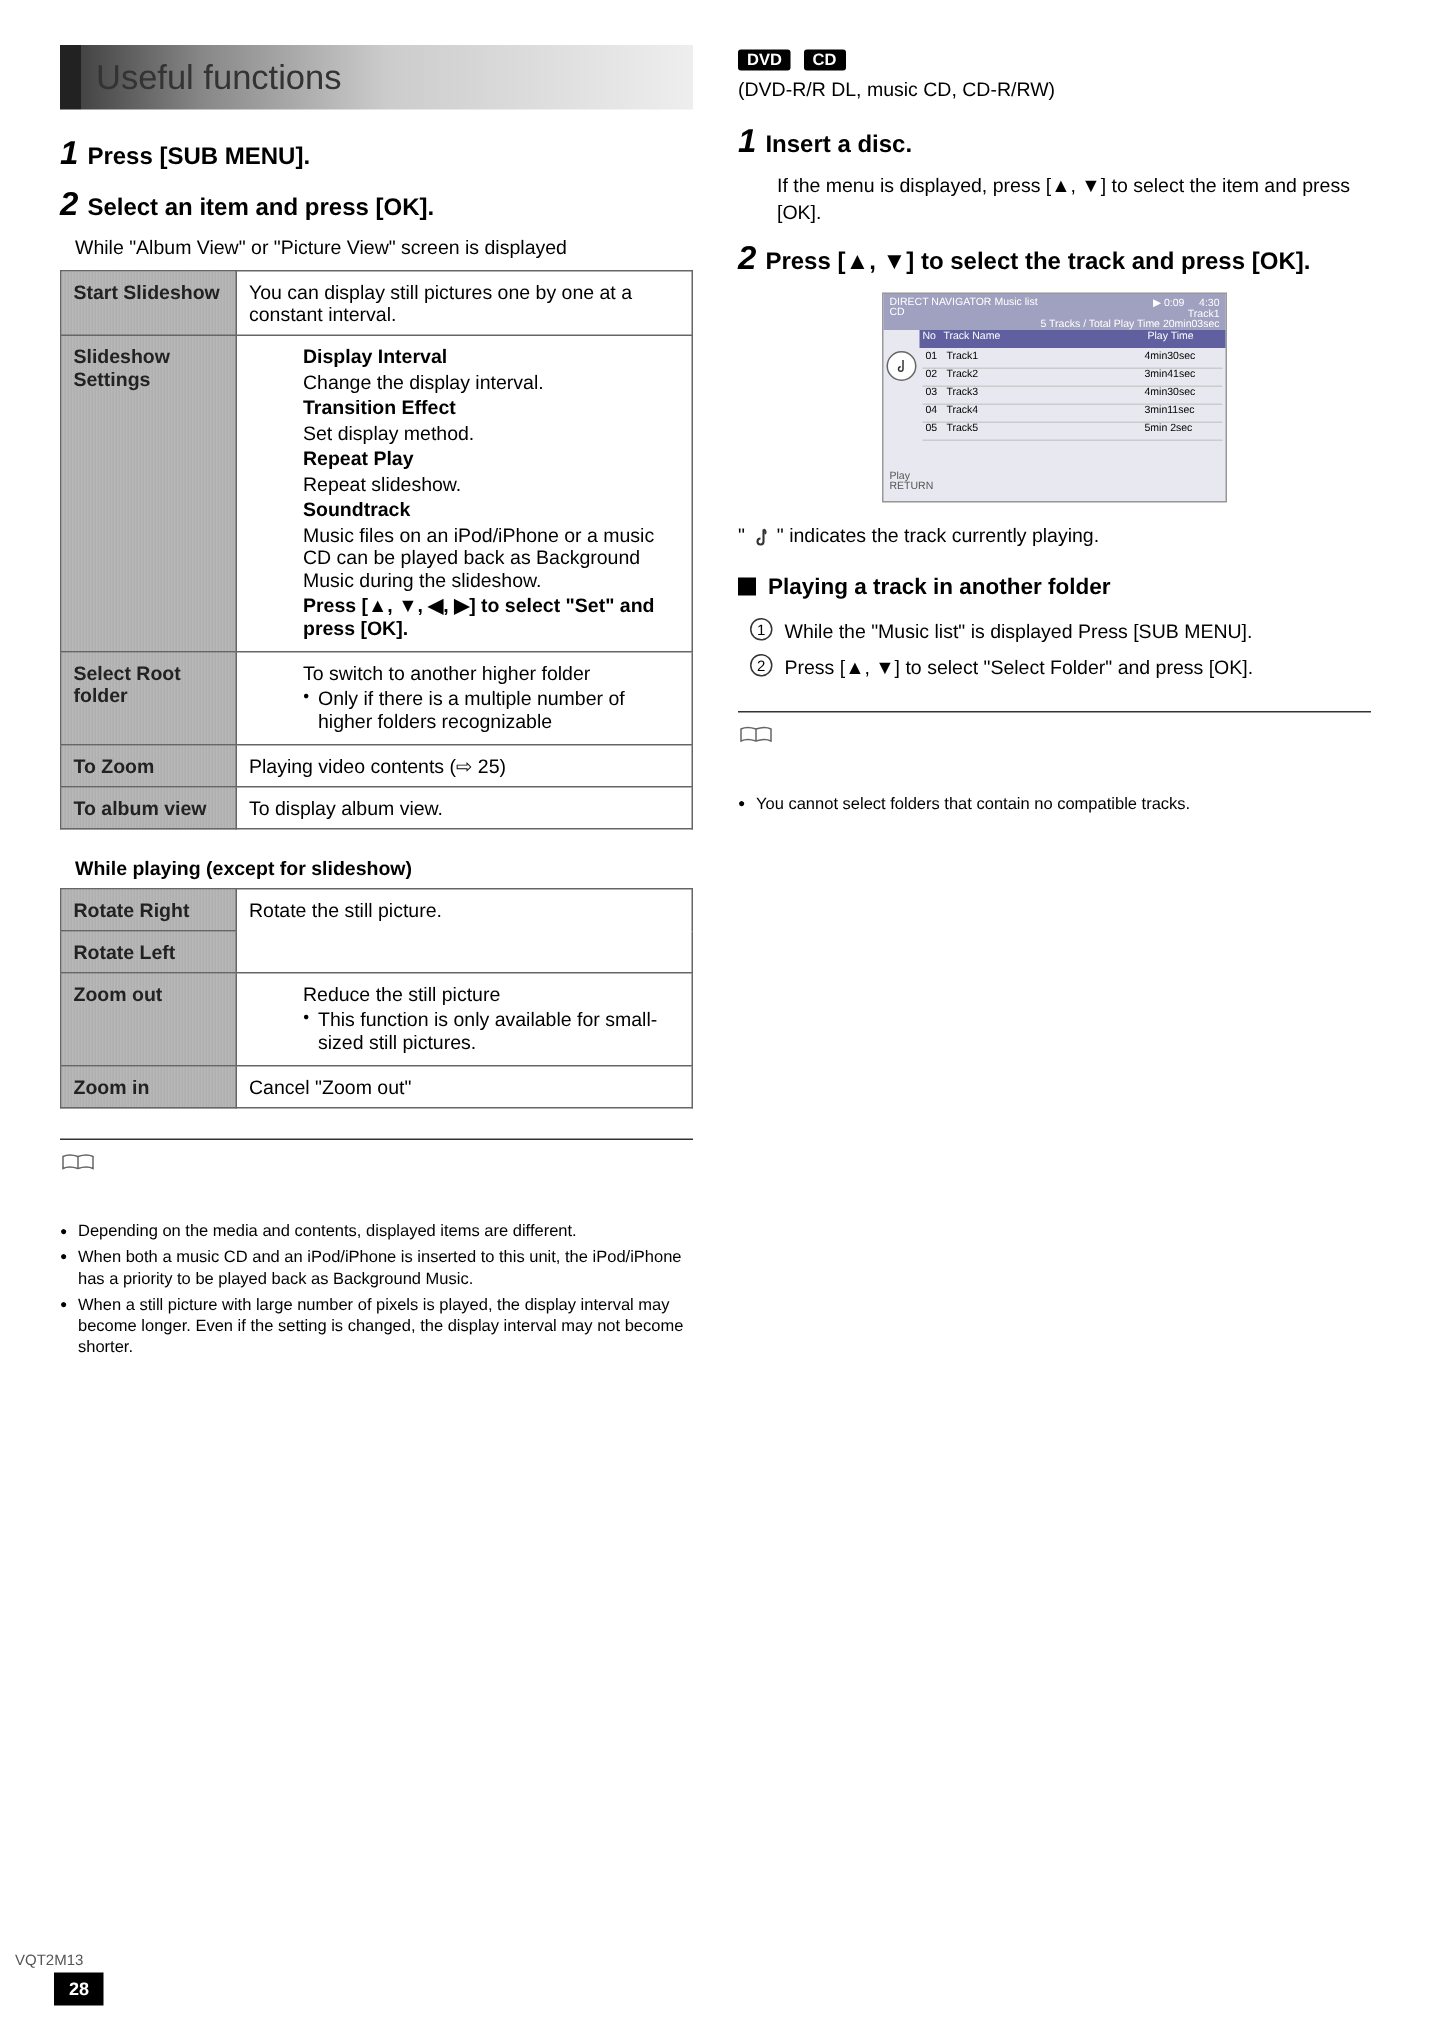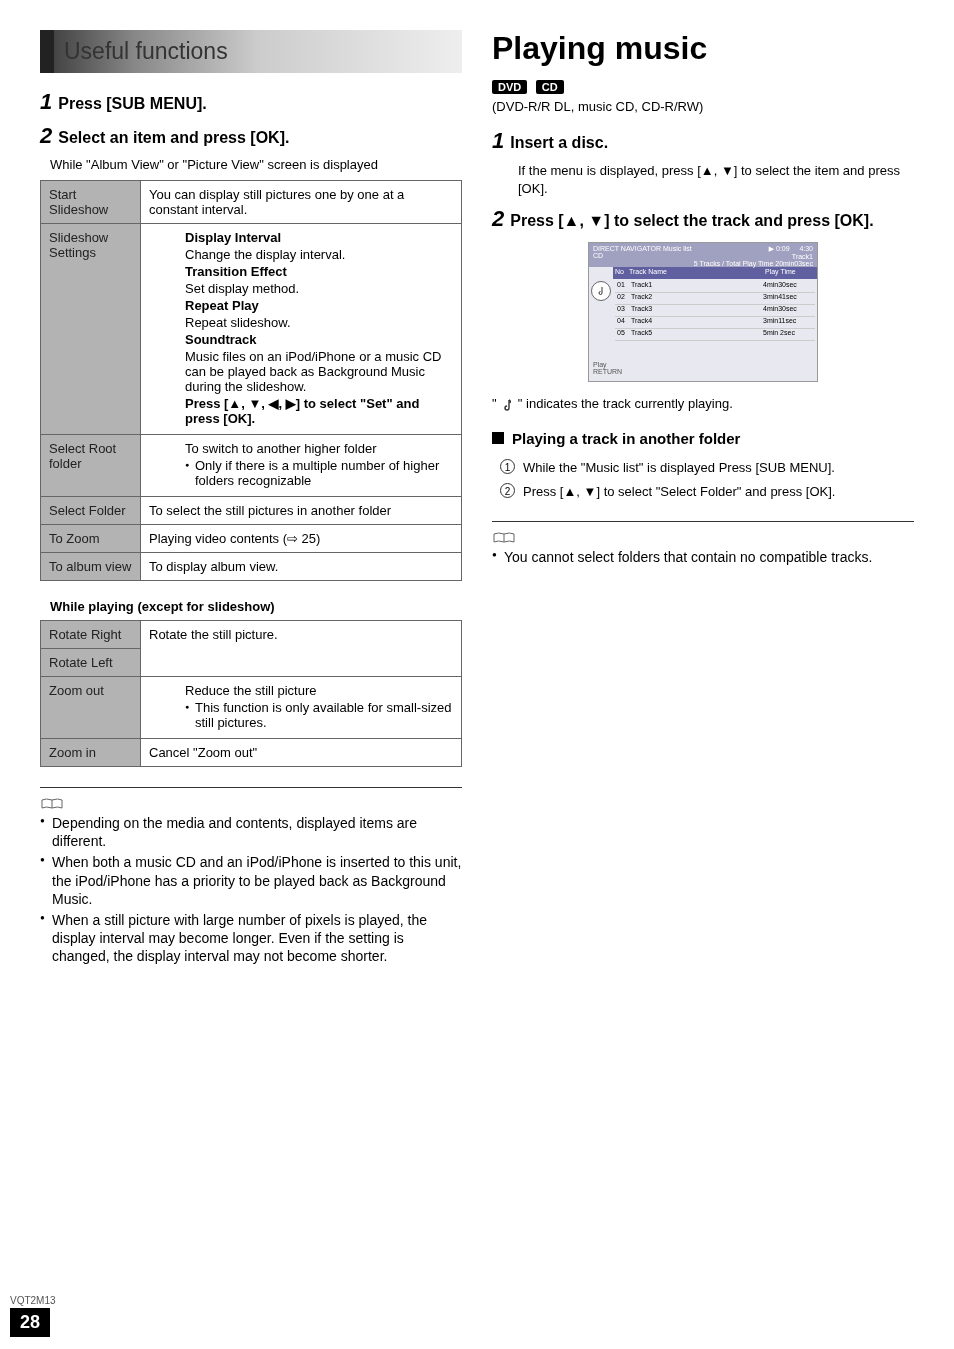--- a/index.html
+++ b/index.html
@@ -51,43 +51,44 @@
       margin-top: 6px;
       font-size: 13px;
     }
     table.opts td {
       border: 1px solid #666;
       padding: 6px 8px;
       vertical-align: top;
     }
     table.opts td.label-cell {
       background: repeating-linear-gradient(90deg, #aaa 0px, #bbb 1px, #aaa 2px);
-      font-weight: normal;
-      width: 100px;
+      font-weight: bold;
+      width: 117px;
       color: #222;
     }
     .cell-content .bold-inline { font-weight: bold; }
     .cell-content p { margin-bottom: 2px; margin-left: 36px; }
     .while-playing-head {
       font-size: 13px;
       font-weight: bold;
       margin: 18px 0 6px 10px;
     }
     .notes-divider {
       border: none;
       border-top: 1px solid #333;
       margin: 20px 0 8px 0;
     }
     .book-svg {
       width: 24px; height: 12px;
     }
     .notes-list {
-      font-size: 14px;
+      font-size: 11px;
       list-style: none;
       padding-left: 0;
+      margin-top: 28px;
     }
     .notes-list li {
       position: relative;
       padding-left: 12px;
       margin-bottom: 3px;
       line-height: 1.3;
     }
     .notes-list li::before {
       content: "●";
       position: absolute;
@@ -228,24 +229,25 @@
       bottom: 12px;
     }
     .footer-code {
       font-size: 10px;
       color: #555;
       margin-bottom: 2px;
     }
     .page-num-box {
       background: #000;
       color: #fff;
-      font-size: 18px;
+      font-size: 12px;
       font-weight: bold;
       padding: 4px 10px;
       display: inline-block;
+      margin-left: 26px;
     }
     .bullet-sub {
       padding-left: 10px;
       position: relative;
     }
     .bullet-sub::before {
       content: "●";
       position: absolute;
       left: 0;
       font-size: 7px;
@@ -292,24 +294,20 @@
         </td>
       </tr>
       <tr>
         <td class="label-cell">Select Root folder</td>
         <td class="cell-content">
           <p>To switch to another higher folder</p>
           <p class="bullet-sub">Only if there is a multiple number of higher folders recognizable</p>
         </td>
       </tr>
       <tr>
-        <td class="label-cell">Select Folder</td>
-        <td>To select the still pictures in another folder</td>
-      </tr>
-      <tr>
         <td class="label-cell">To Zoom</td>
         <td>Playing video contents (⇨ 25)</td>
       </tr>
       <tr>
         <td class="label-cell">To album view</td>
         <td>To display album view.</td>
       </tr>
     </tbody>
       </table>
 
@@ -344,21 +342,20 @@
       <line x1="12" y1="2" x2="12" y2="10" stroke="#666" stroke-width="1"></line>
     </svg>
     <ul class="notes-list">
       <li>Depending on the media and contents, displayed items are different.</li>
       <li>When both a music CD and an iPod/iPhone is inserted to this unit, the iPod/iPhone has a priority to be played back as Background Music.</li>
       <li>When a still picture with large number of pixels is played, the display interval may become longer. Even if the setting is changed, the display interval may not become shorter.</li>
     </ul>
   </div>
 
   <div class="right-col">
-    <h1 class="playing-header">Playing music</h1>
     <div>
       <span class="badge">DVD</span>
       <span class="badge">CD</span>
     </div>
     <div class="media-sub">(DVD-R/R DL, music CD, CD-R/RW)</div>
 
     <div class="step-line">
       <span class="step-num">1</span>
       <span>Insert a disc.</span>
     </div>

